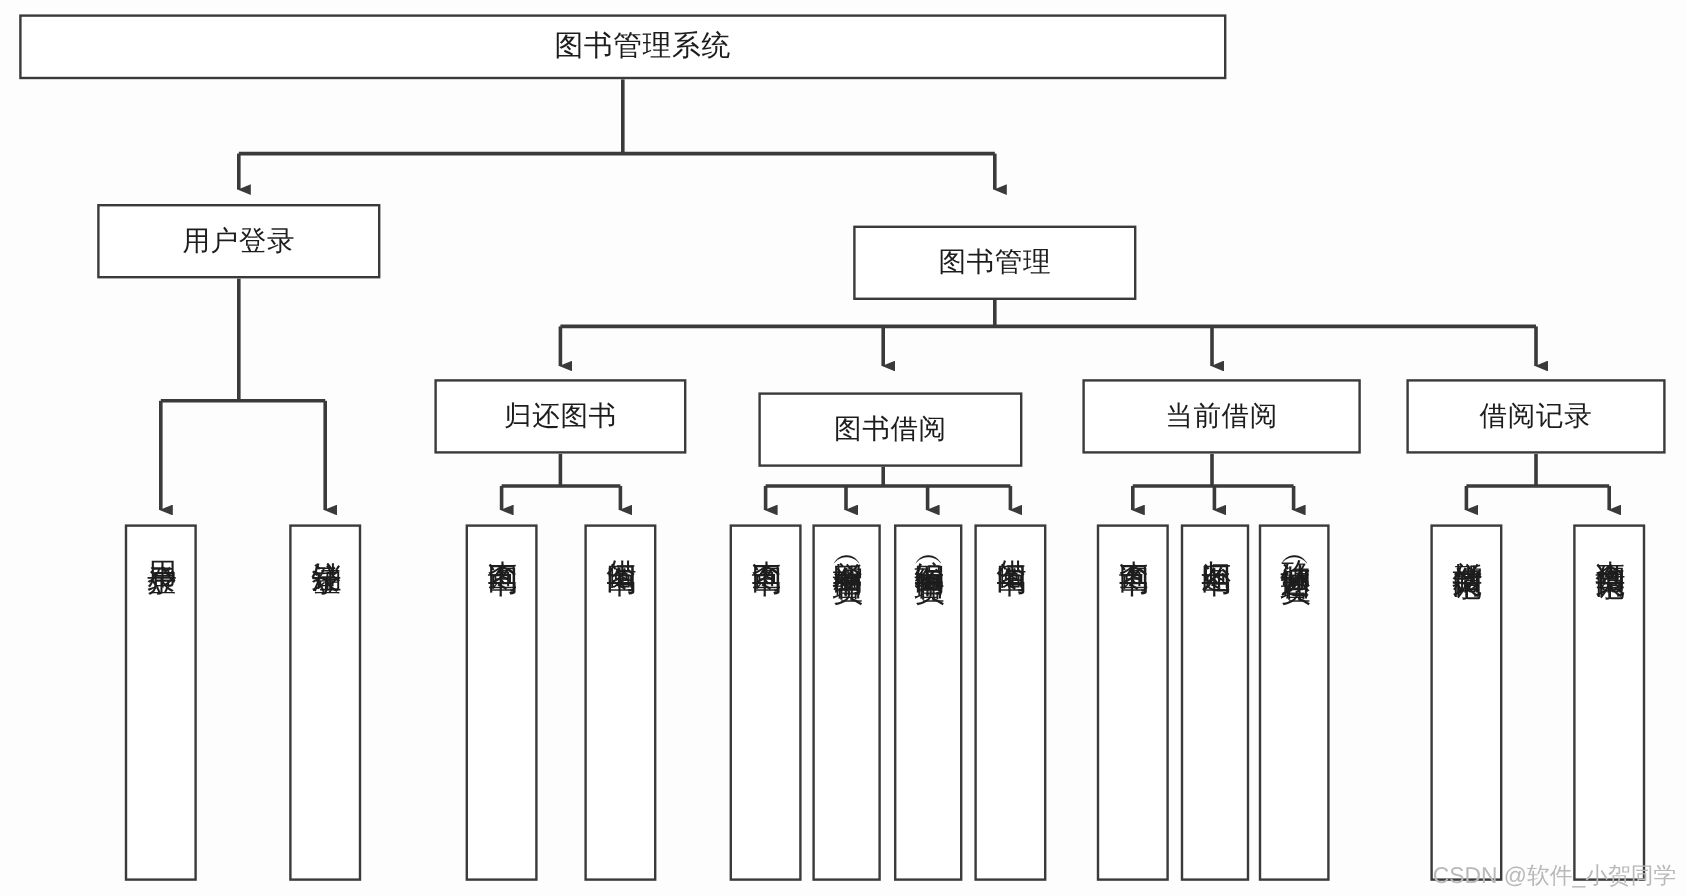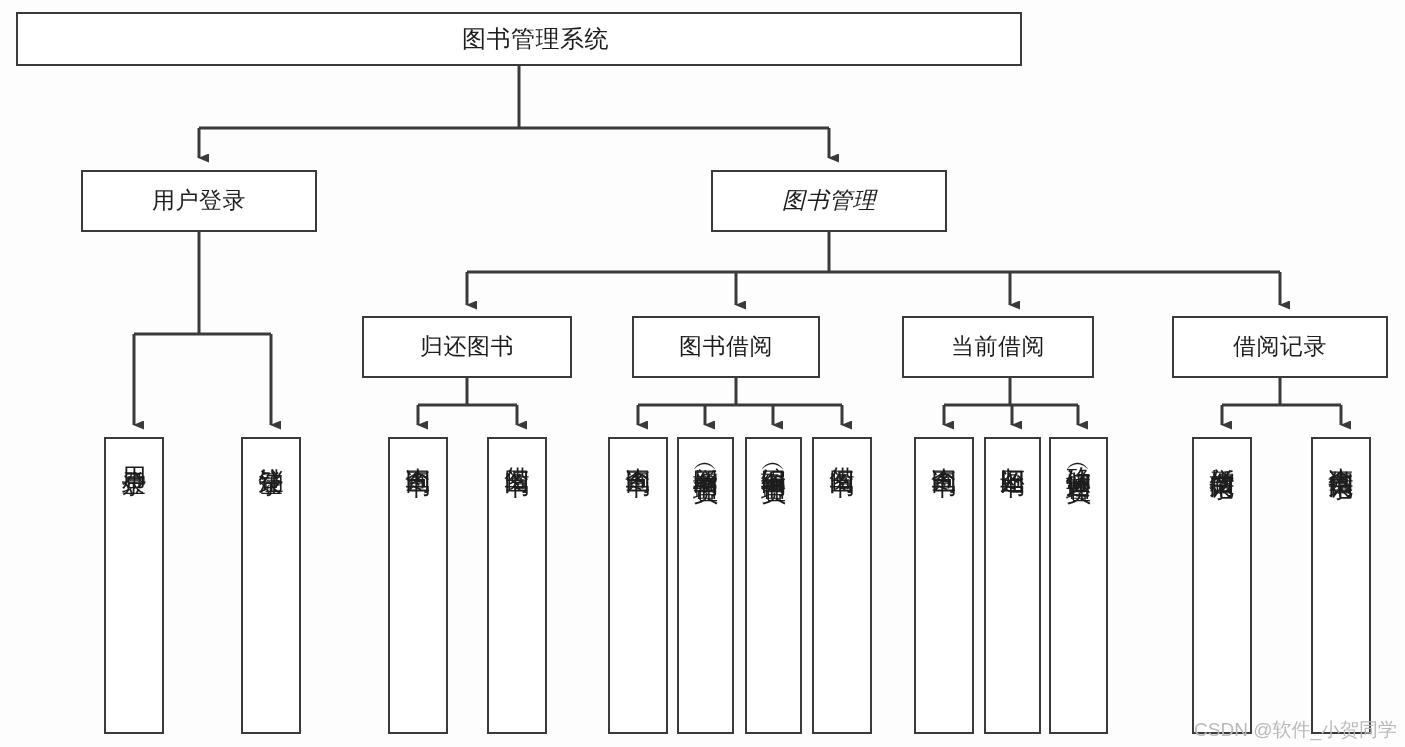--- a/index.html
+++ b/index.html
@@ -130,31 +130,31 @@
     </g>
   </svg>
 
   <div class="node root horiz" style="left:16px; top:12px; width:1006px; height:54px;">
     <span class="label">图书管理系统</span>
   </div>
 
   <div class="node horiz" style="left:81px; top:170px; width:236px; height:62px;">
     <span class="label">用户登录</span>
   </div>
-  <div class="node horiz" style="left:711px; top:170px; width:236px; height:62px;font-style:italic;">
+  <div class="node horiz" style="left:711px; top:188px; width:236px; height:62px;">
     <span class="label">图书管理</span>
   </div>
 
   <div class="node horiz" style="left:362px; top:316px; width:210px; height:62px;">
     <span class="label">归还图书</span>
   </div>
-  <div class="node horiz" style="left:632px; top:316px; width:188px; height:62px;">
+  <div class="node horiz" style="left:632px; top:327px; width:220px; height:62px;">
     <span class="label">图书借阅</span>
   </div>
-  <div class="node horiz" style="left:902px; top:316px; width:192px; height:62px;">
+  <div class="node horiz" style="left:902px; top:316px; width:232px; height:62px;">
     <span class="label">当前借阅</span>
   </div>
   <div class="node horiz" style="left:1172px; top:316px; width:216px; height:62px;">
     <span class="label">借阅记录</span>
   </div>
 
   <div class="node vert" style="left:104px; top:437px; width:60px; height:297px;">
     <span class="label">用户登录</span>
   </div>
   <div class="node vert" style="left:241px; top:437px; width:60px; height:297px;">

